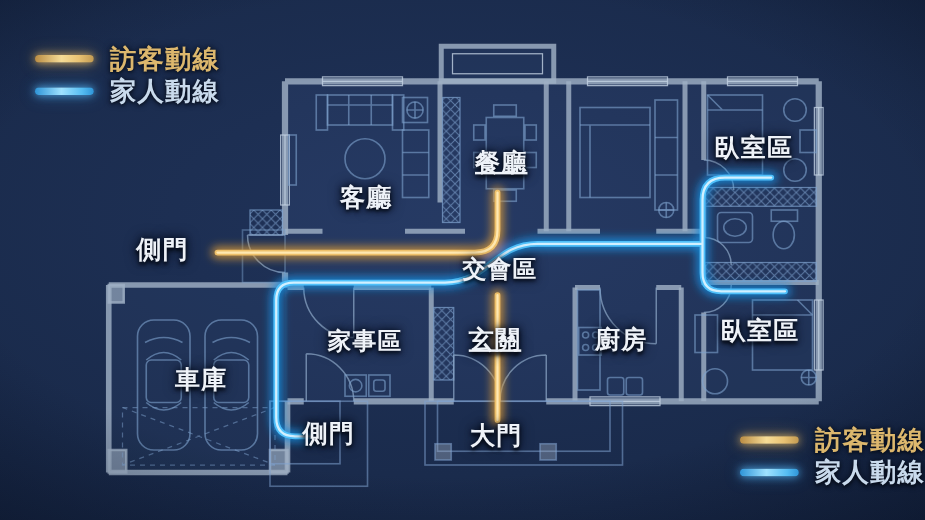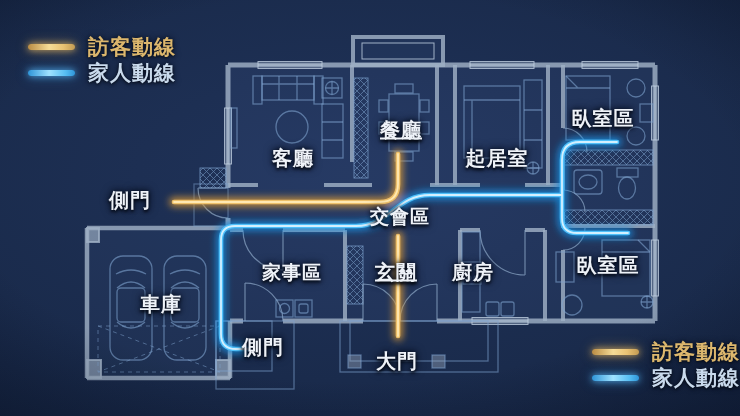--- a/index.html
+++ b/index.html
@@ -219,30 +219,29 @@
     </g>
 
     <g fill="none" stroke-linecap="round" stroke-linejoin="round">
       <path d="M248,349 H236 Q221,349 221,334 V240 Q221,226 235,226 H356 C390,226 396,195 430,195 H562 M562,195 V160 Q562,142 580,142 H617 M562,195 V218 Q562,233 577,233 H628" stroke="#4fc0fa" stroke-width="4.6"></path>
       <path d="M248,349 H236 Q221,349 221,334 V240 Q221,226 235,226 H356 C390,226 396,195 430,195 H562 M562,195 V160 Q562,142 580,142 H617 M562,195 V218 Q562,233 577,233 H628" stroke="#d9f2ff" stroke-width="1.8" opacity="0.95"></path>
     </g>
   </svg>
 
   <div class="room-label" style="left:293px;top:158px;">客廳</div>
   <div class="room-label" style="left:401px;top:130px;text-decoration:underline;">餐廳</div>
-  <div class="room-label" style="left:497px;top:158px;">起居室</div>
   <div class="room-label" style="left:603px;top:118px;">臥室區</div>
   <div class="room-label" style="left:608px;top:265px;">臥室區</div>
   <div class="room-label" style="left:161px;top:304px;text-align:right;">車庫</div>
   <div class="room-label small" style="left:292px;top:273px;text-align:center;">家事區</div>
   <div class="room-label" style="left:396px;top:272px;text-decoration:underline;">玄關</div>
-  <div class="room-label" style="left:473px;top:272px;">廚房</div>
+  <div class="room-label" style="left:497px;top:272px;">廚房</div>
   <div class="room-label" style="left:130px;top:200px;">側門</div>
   <div class="room-label" style="left:263px;top:347px;">側門</div>
-  <div class="room-label" style="left:397px;top:349px;margin-top:12px;">大門</div>
+  <div class="room-label" style="left:397px;top:349px;">大門</div>
 
   <div class="junction-label" style="left:400px;top:216px;">
     <div>交會區</div>
   </div>
 
   <div class="legend" style="left:28px;top:36px;">
     <div class="legend-row">
       <span class="swatch gold"></span>
       <span class="legend-text gold">訪客動線</span>
     </div>

